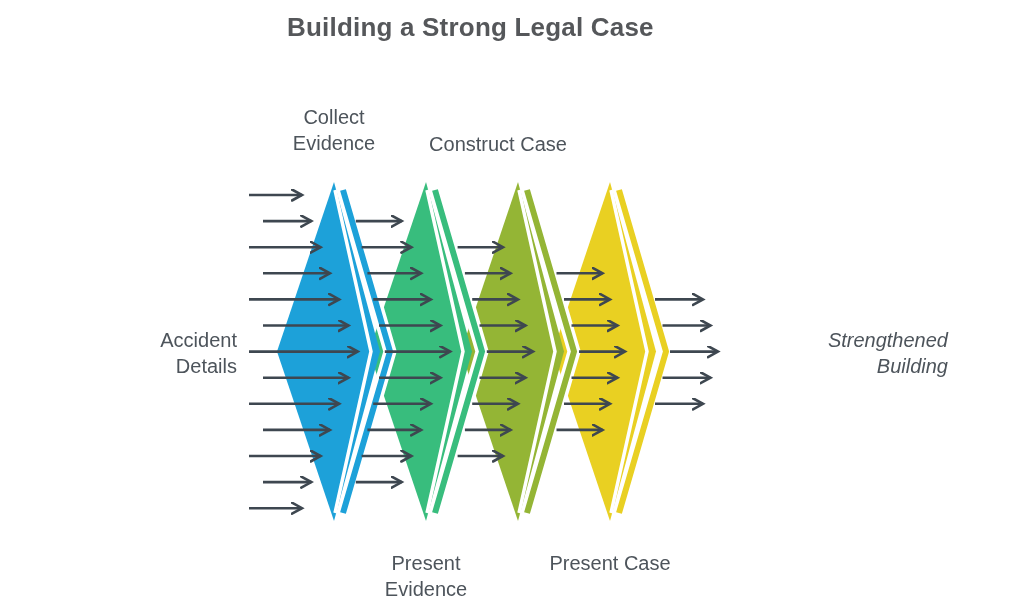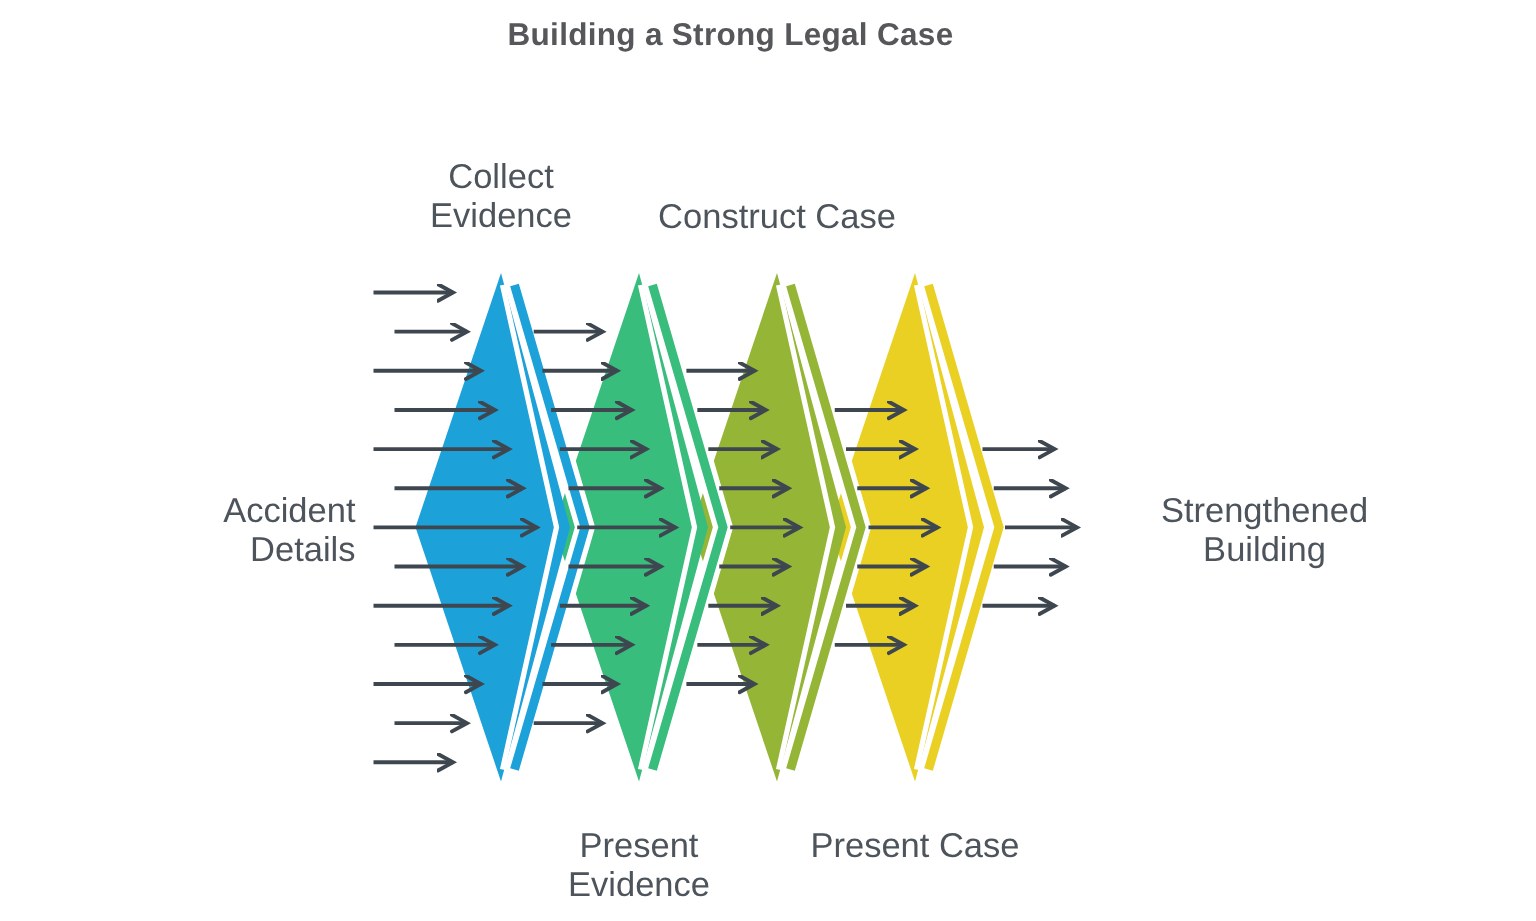--- a/index.html
+++ b/index.html
@@ -22,38 +22,37 @@
     left: 0;
     top: 0;
     width: 1024px;
     height: 614px;
   }
   .page-title {
     position: absolute;
     left: 287px;
     top: 12px;
     width: 400px;
-    text-align: center;
-    font-size: 21px;
+    font-size: 26px;
     font-weight: bold;
     color: #55575a;
     letter-spacing: 0.2px;
   }
   .lbl {
     position: absolute;
-    font-size: 23px;
+    font-size: 20px;
     line-height: 26px;
     color: #4d545b;
   }
   .lbl span { display: block; }
   .lbl-center { text-align: center; width: 200px; }
   .lbl-right  { text-align: right; }
-  .lbl-left   { text-align: center; }
+  .lbl-left   { text-align: right; font-style: italic; }
   #lbl-collect      { left: 234px; top: 104px; }
-  #lbl-construct    { left: 418px; top: 131px; }
+  #lbl-construct    { left: 398px; top: 131px; }
   #lbl-analyze      { left: 326px; top: 550px; }
   #lbl-present      { left: 510px; top: 550px; }
   #lbl-input        { left: 85px;  top: 327px; width: 152px; }
   #lbl-output       { left: 738px; top: 327px; width: 210px; }
 </style>
 </head>
 <body>
 
 <div id="stage">
 

